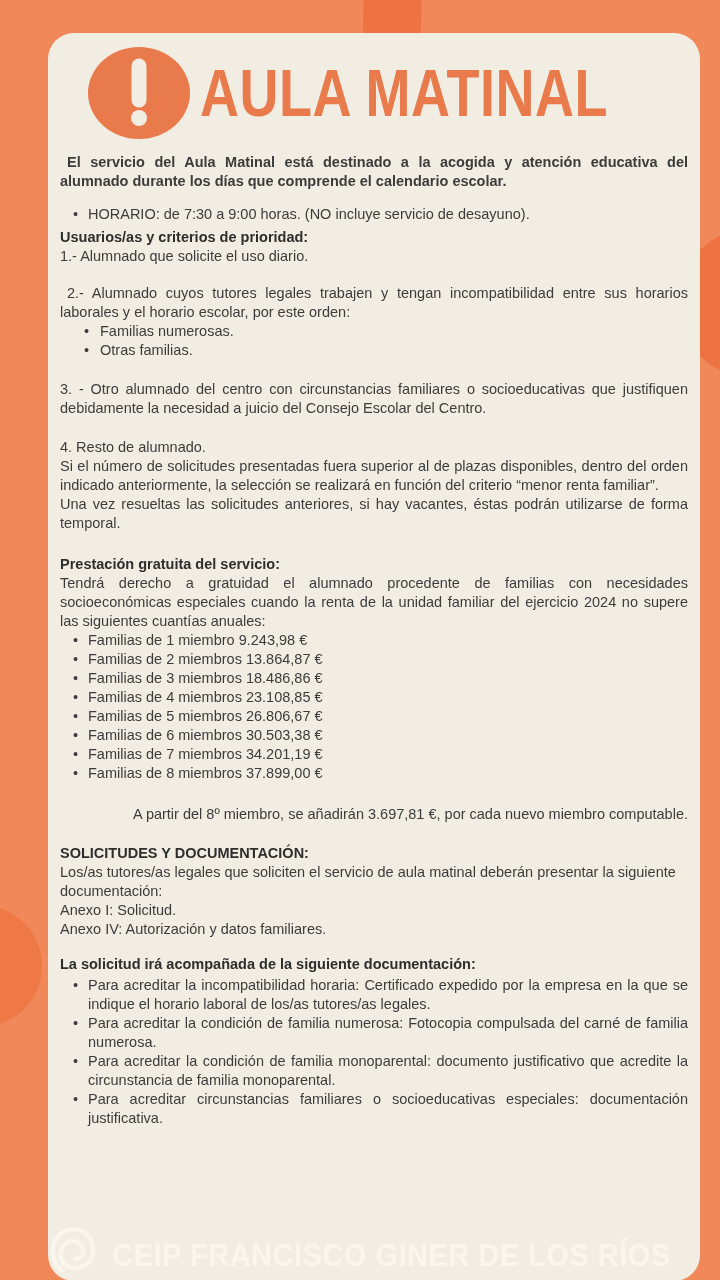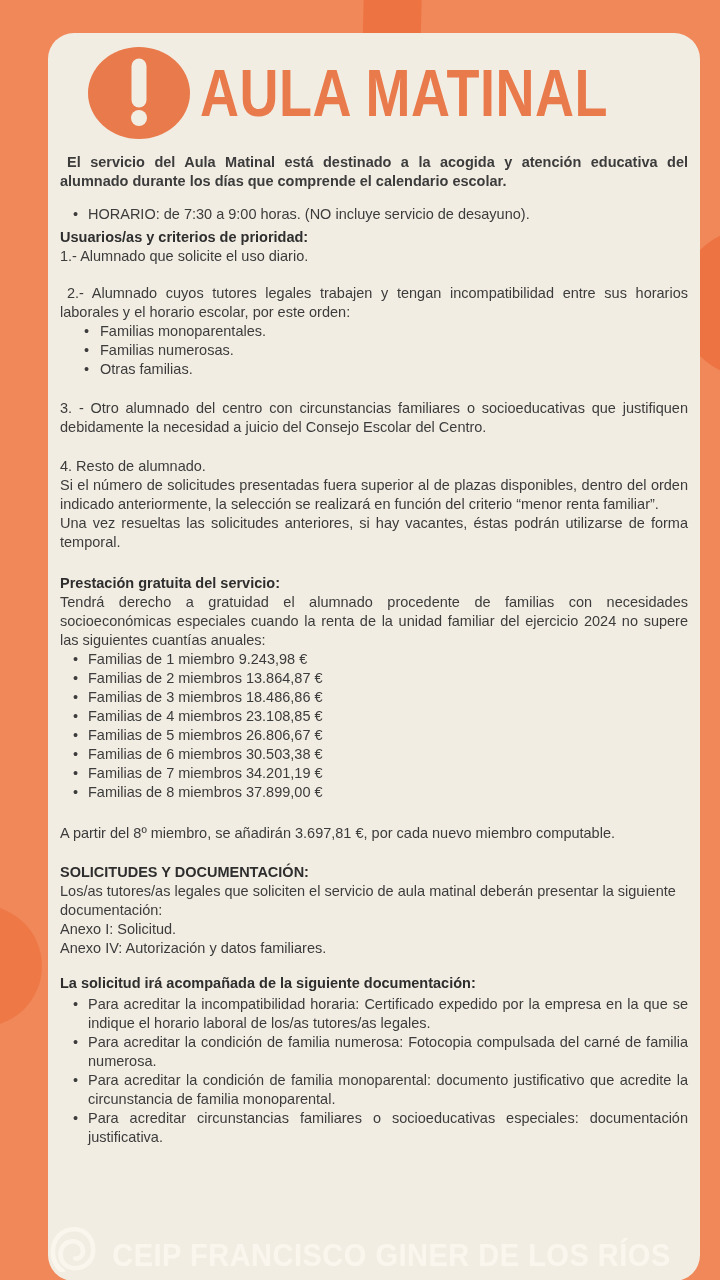--- a/index.html
+++ b/index.html
@@ -103,41 +103,40 @@
 
     <div>
         <p class="para bold justify indent">El servicio del Aula Matinal está destinado a la acogida y atención educativa del alumnado durante los días que comprende el calendario escolar.</p>
         <ul class="bullets" style="margin-top: 14px;">
           <li>HORARIO: de 7:30 a 9:00 horas. (NO incluye servicio de desayuno).</li>
         </ul>
         <p class="heading" style="margin-top: 4px;">Usuarios/as y criterios de prioridad:</p>
         <p class="para">1.- Alumnado que solicite el uso diario.</p>
         <p class="para justify indent" style="margin-top: 18px;">2.- Alumnado cuyos tutores legales trabajen y tengan incompatibilidad entre sus horarios laborales y el horario escolar, por este orden:</p>
         <ul class="bullets inner">
-          <li>Familias monoparentales.</li>
           <li>Familias numerosas.</li>
           <li>Otras familias.</li>
         </ul>
         <p class="para justify" style="margin-top: 20px;">3. - Otro alumnado del centro con circunstancias familiares o socioeducativas que justifiquen debidamente la necesidad a juicio del Consejo Escolar del Centro.</p>
         <p class="para" style="margin-top: 20px;">4. Resto de alumnado.</p>
         <p class="para justify">Si el número de solicitudes presentadas fuera superior al de plazas disponibles, dentro del orden indicado anteriormente, la selección se realizará en función del criterio “menor renta familiar”.</p>
         <p class="para justify">Una vez resueltas las solicitudes anteriores, si hay vacantes, éstas podrán utilizarse de forma temporal.</p>
         <p class="heading" style="margin-top: 22px;">Prestación gratuita del servicio:</p>
         <p class="para justify">Tendrá derecho a gratuidad el alumnado procedente de familias con necesidades socioeconómicas especiales cuando la renta de la unidad familiar del ejercicio 2024 no supere las siguientes cuantías anuales:</p>
         <ul class="bullets">
           <li>Familias de 1 miembro 9.243,98 €</li>
           <li>Familias de 2 miembros 13.864,87 €</li>
           <li>Familias de 3 miembros 18.486,86 €</li>
           <li>Familias de 4 miembros 23.108,85 €</li>
           <li>Familias de 5 miembros 26.806,67 €</li>
           <li>Familias de 6 miembros 30.503,38 €</li>
           <li>Familias de 7 miembros 34.201,19 €</li>
           <li>Familias de 8 miembros 37.899,00 €</li>
         </ul>
-        <p class="para" style="margin-top: 22px;">A partir del 8º miembro, se añadirán 3.697,81 €, por cada nuevo miembro computable.</p>
+        <p class="para" style="margin-top: 22px; text-align: right;">A partir del 8º miembro, se añadirán 3.697,81 €, por cada nuevo miembro computable.</p>
         <p class="heading" style="margin-top: 20px;">SOLICITUDES Y DOCUMENTACIÓN:</p>
         <p class="para">Los/as tutores/as legales que soliciten el servicio de aula matinal deberán presentar la siguiente documentación:</p>
         <p class="para">Anexo I: Solicitud.</p>
         <p class="para">Anexo IV: Autorización y datos familiares.</p>
         <p class="heading" style="margin-top: 16px;">La solicitud irá acompañada de la siguiente documentación:</p>
         <ul class="bullets justify" style="margin-top: 2px;">
           <li>Para acreditar la incompatibilidad horaria: Certificado expedido por la empresa en la que se indique el horario laboral de los/as tutores/as legales.</li>
           <li>Para acreditar la condición de familia numerosa: Fotocopia compulsada del carné de familia numerosa.</li>
           <li>Para acreditar la condición de familia monoparental: documento justificativo que acredite la circunstancia de familia monoparental.</li>
           <li>Para acreditar circunstancias familiares o socioeducativas especiales: documentación justificativa.</li>

